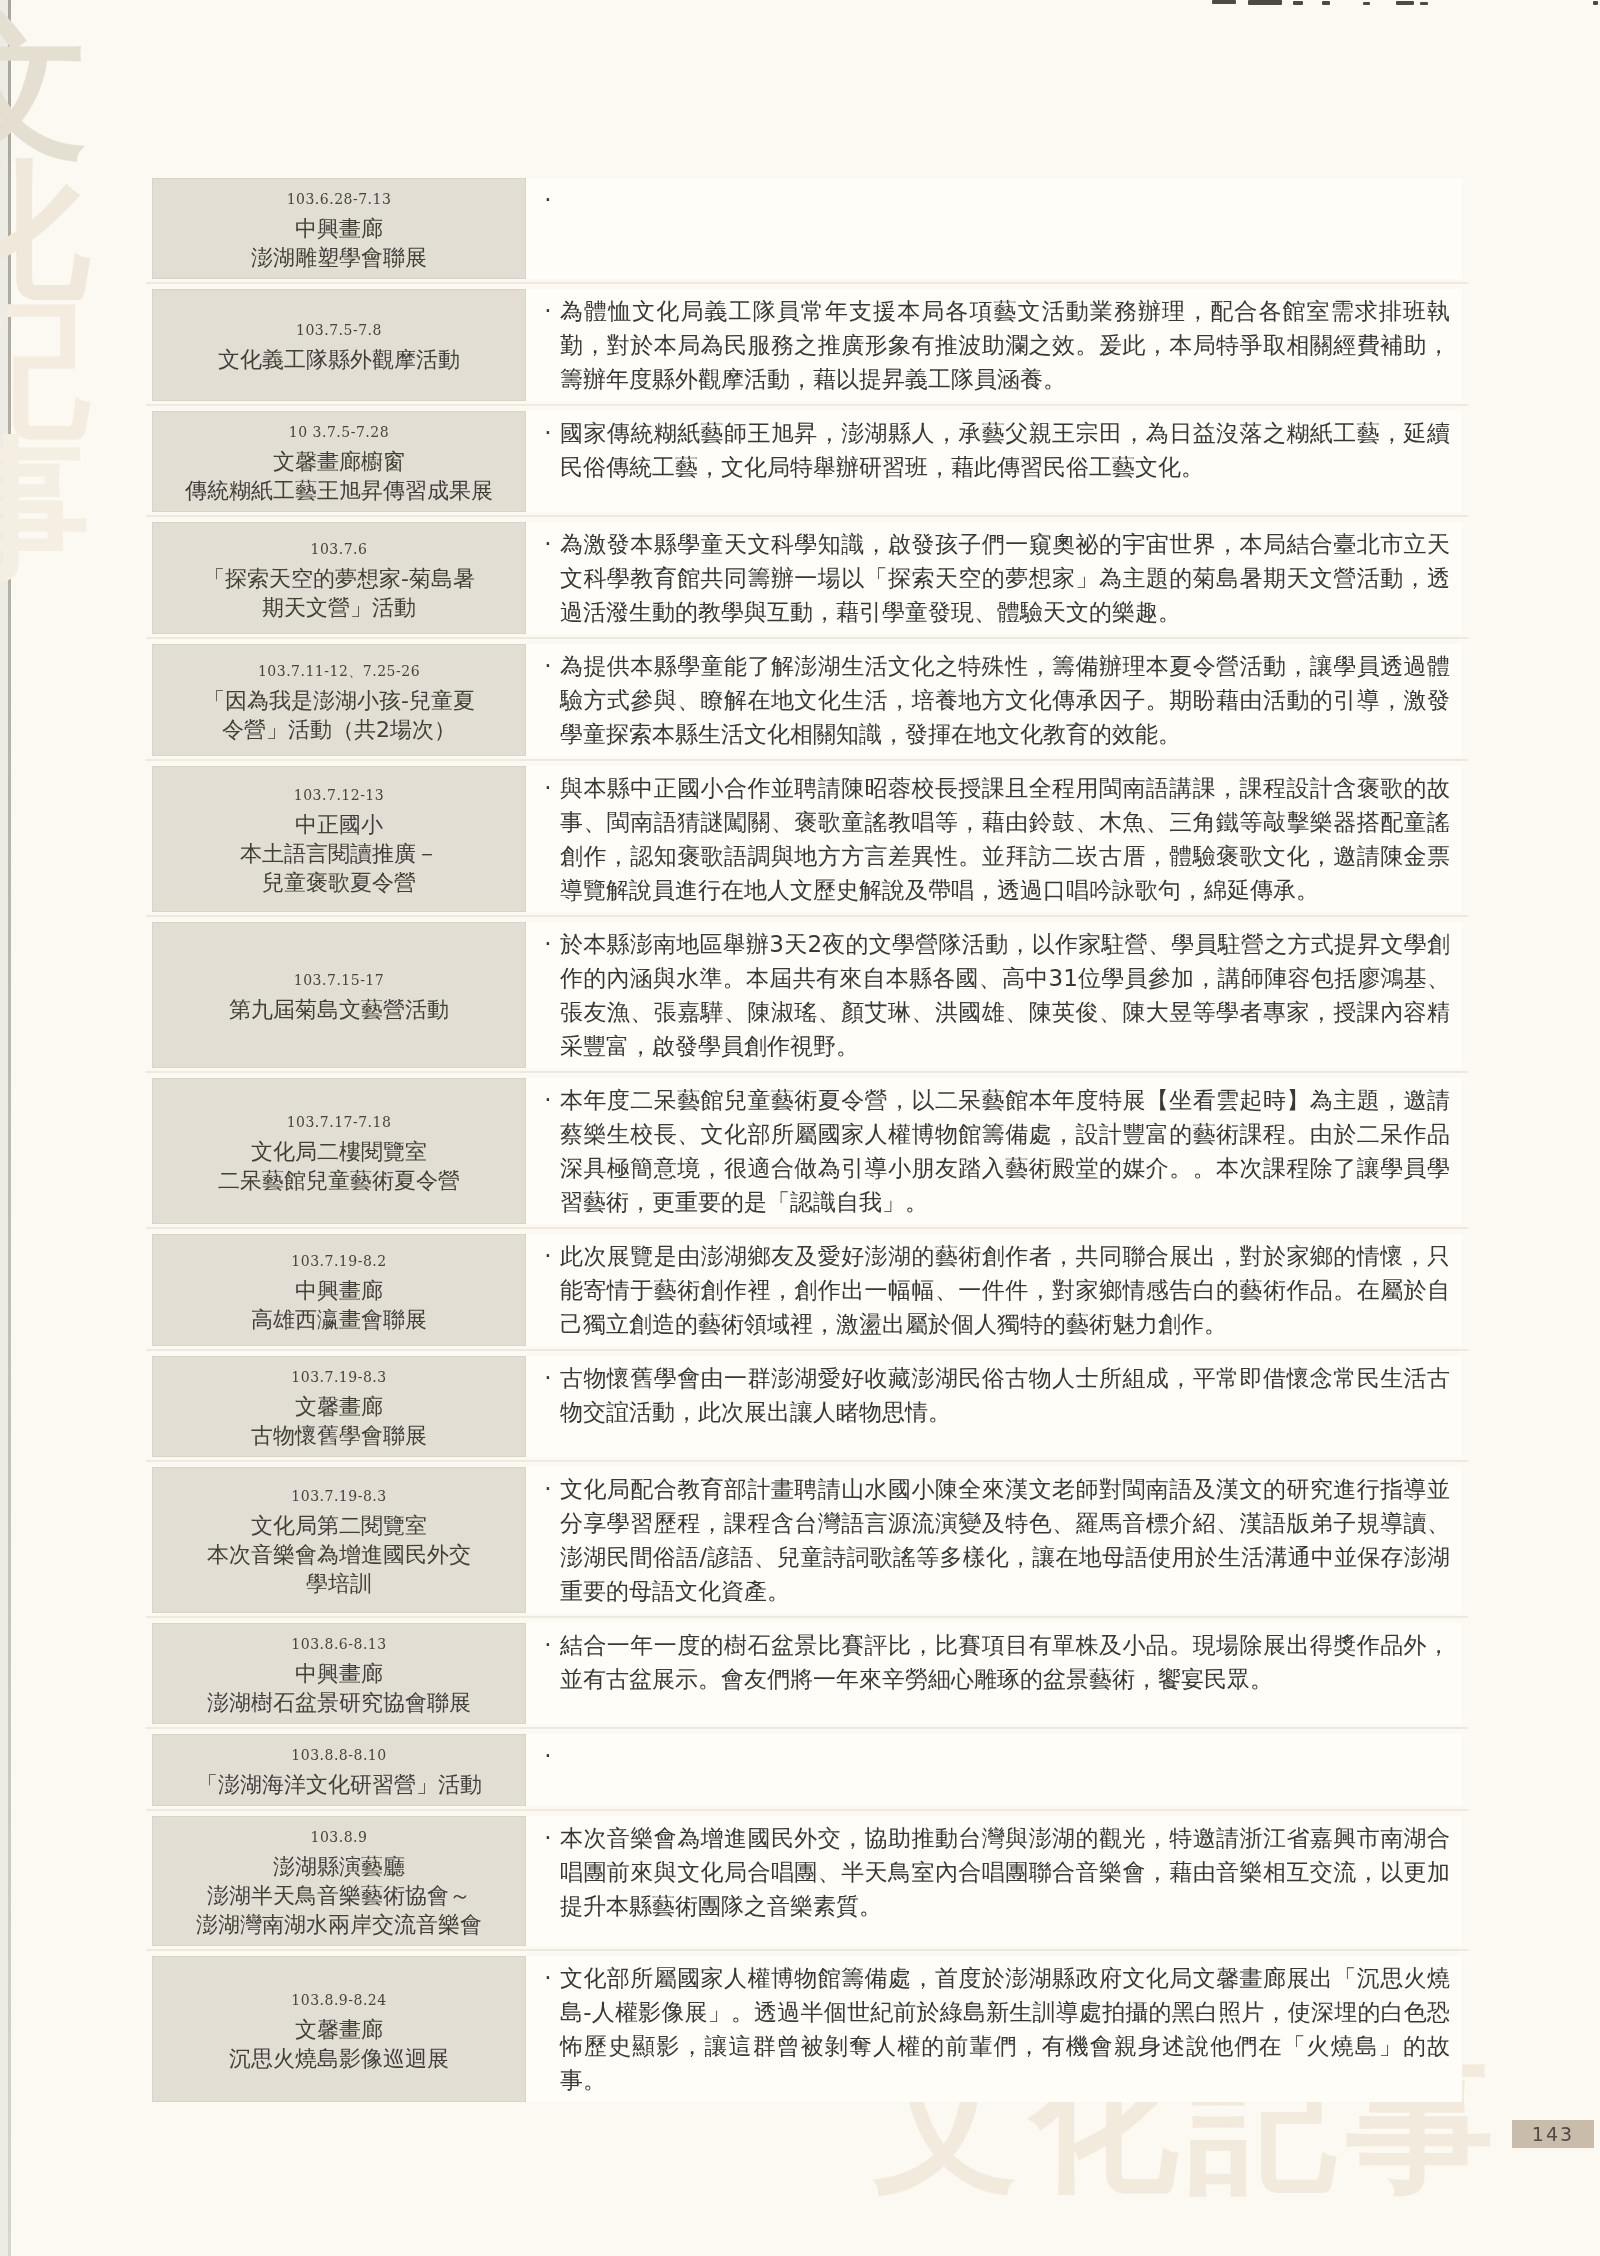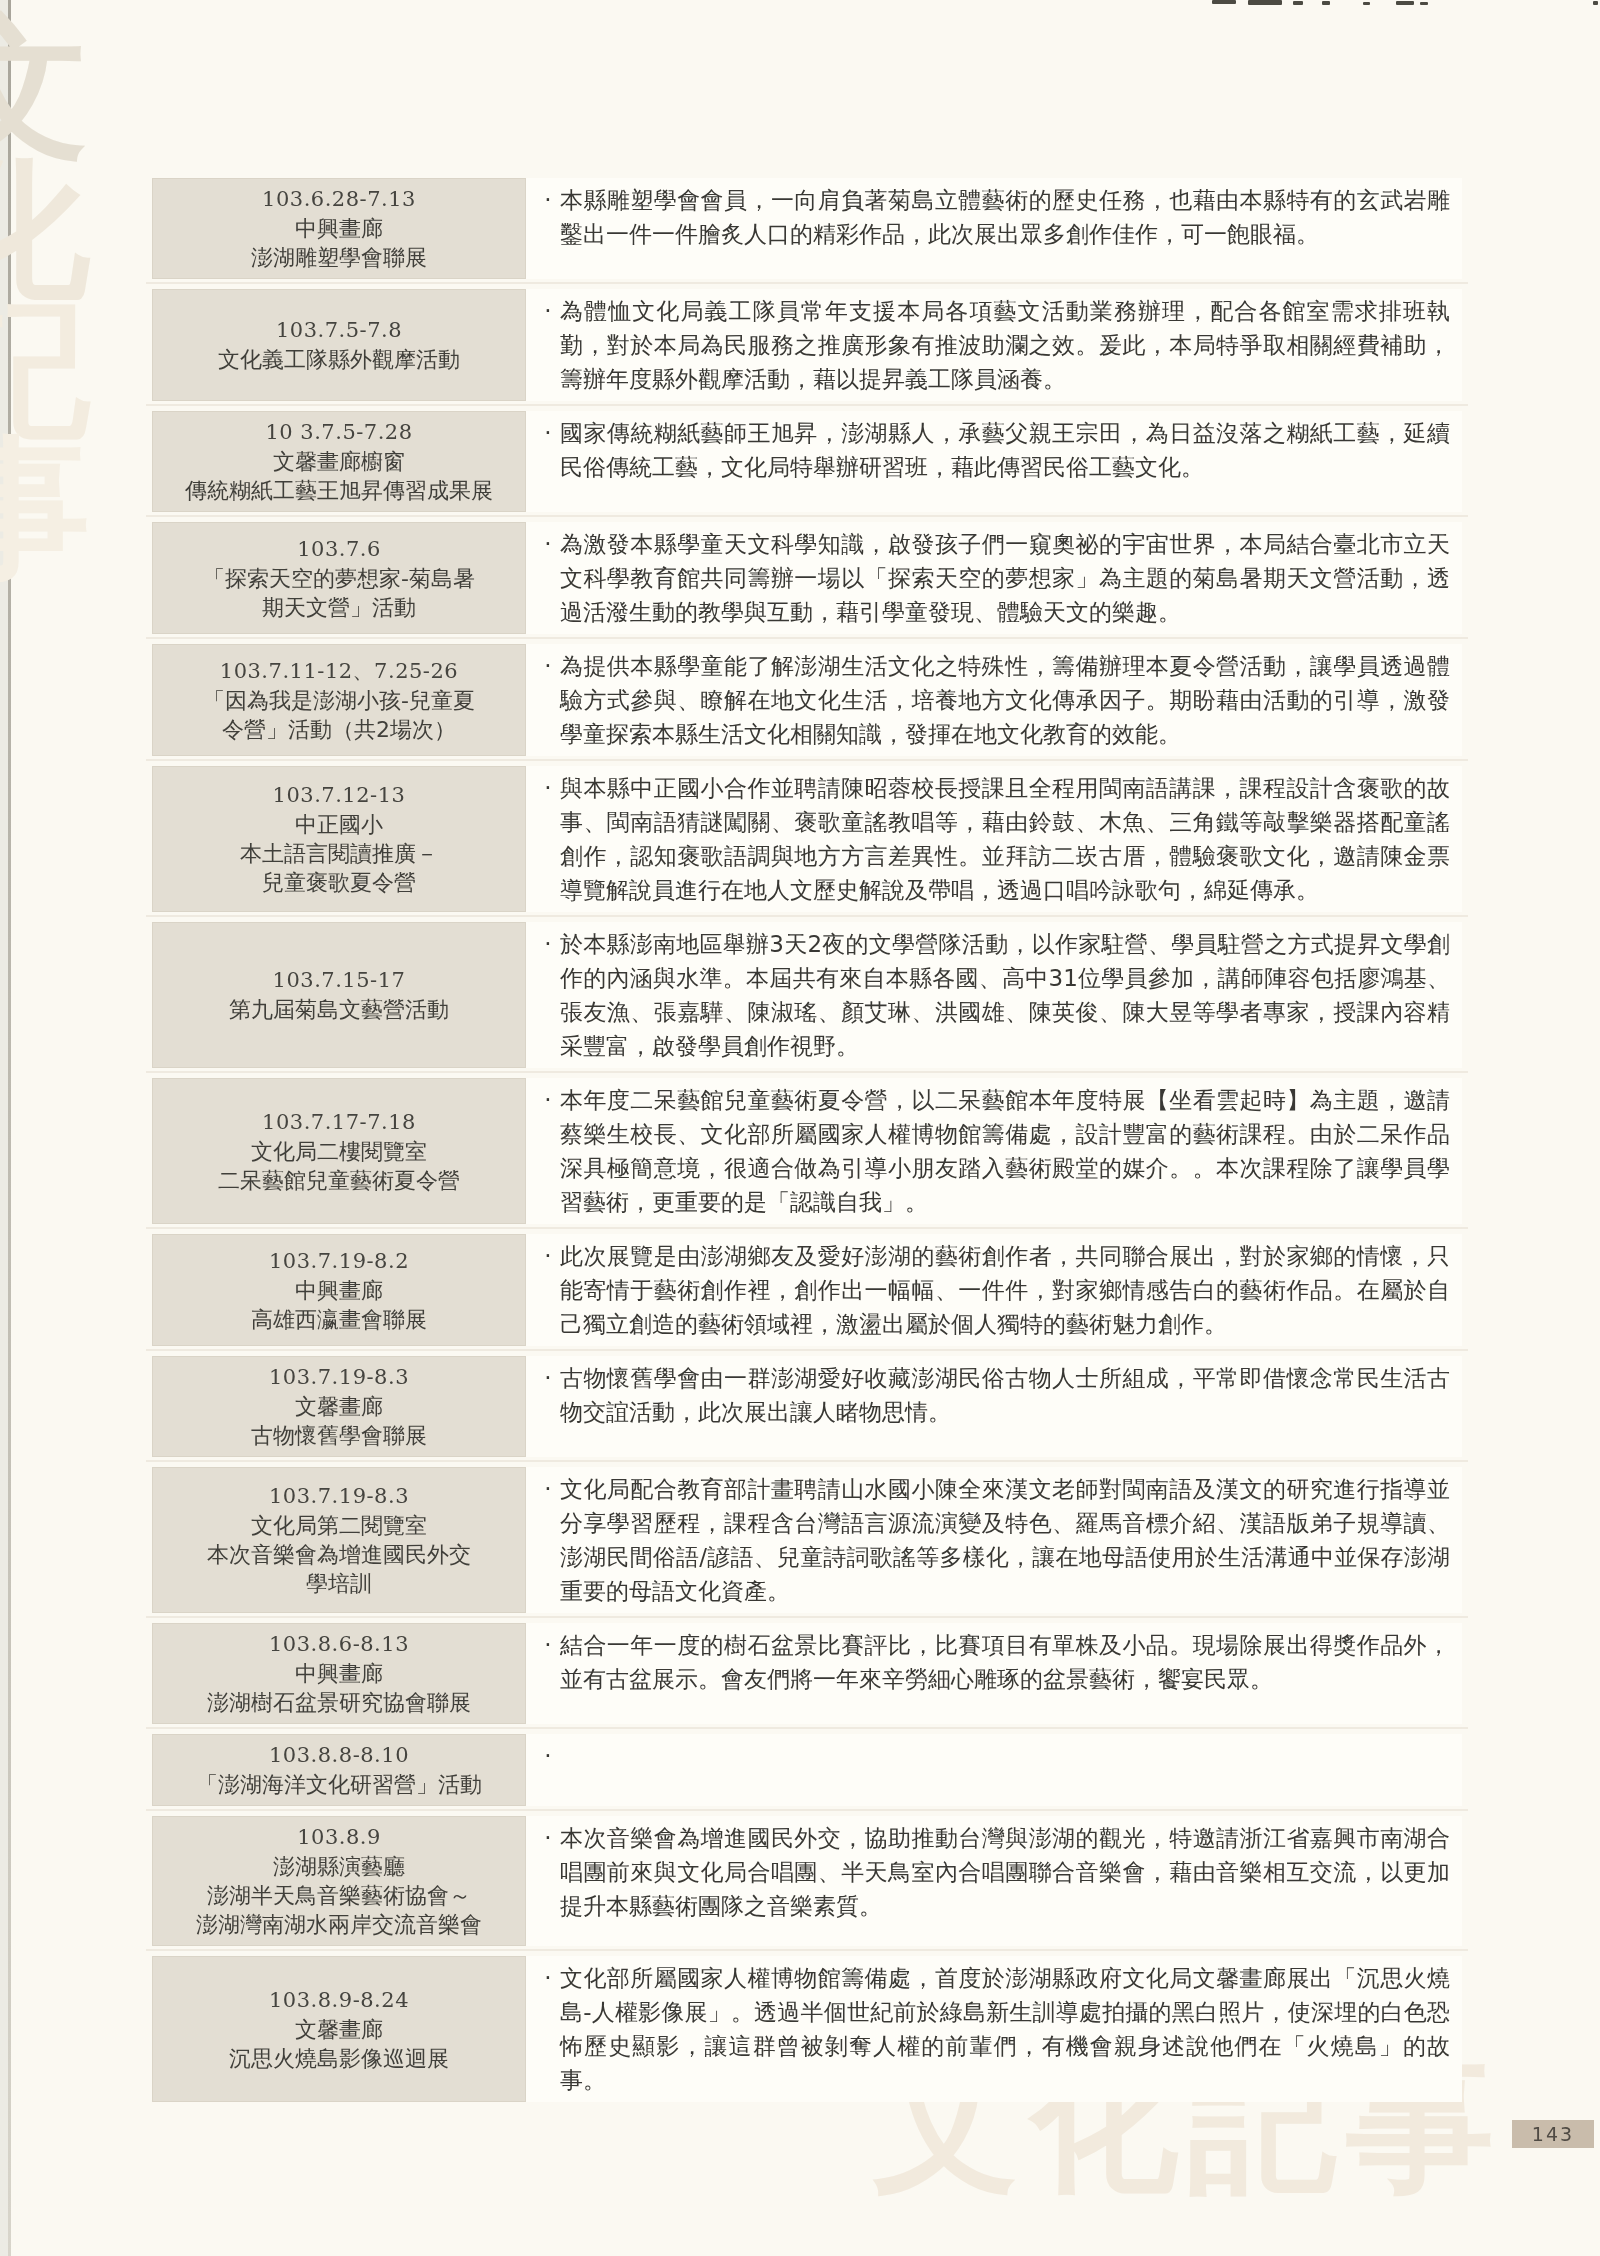--- a/index.html
+++ b/index.html
@@ -56,21 +56,21 @@
   .row-left{
     width:374px;flex:0 0 374px;
     background:#e3ded3;border:1px solid #dad4c7;box-sizing:border-box;
     display:flex;flex-direction:column;justify-content:center;align-items:center;
     text-align:center;padding:6px 10px;
     color:#403f3a;font-size:22px;line-height:29px;
   }
   .row-left .left-line{display:block;}
   .row-left .left-line:first-child{
     font-family:"DejaVu Serif","Liberation Serif",serif;
-    font-size:21px;letter-spacing:0.5px;color:#45443f;
+    font-size:14px;letter-spacing:0.5px;color:#45443f;
   }
   .row-right{
     flex:1 1 auto;position:relative;box-sizing:border-box;
     padding:5px 12px 5px 34px;
     color:#393834;font-size:23px;line-height:34px;
     text-align:justify;
   }
   .bullet{
     position:absolute;left:12px;top:5px;width:20px;
     font-size:23px;line-height:34px;color:#393834;text-align:center;
@@ -100,21 +100,20 @@
 
 <div class="events-table">
   <div class="row">
     <div class="row-left">
         <div class="left-line">103.6.28-7.13</div>
         <div class="left-line">中興畫廊</div>
         <div class="left-line">澎湖雕塑學會聯展</div>
       </div>
     <div class="row-right">
       <span class="bullet">·</span>
-      <span>本縣雕塑學會會員，一向肩負著菊島立體藝術的歷史任務，也藉由本縣特有的玄武岩雕鑿出一件一件膾炙人口的精彩作品，此次展出眾多創作佳作，可一飽眼福。</span>
     </div>
   </div>
 
   <div class="row">
     <div class="row-left">
         <div class="left-line">103.7.5-7.8</div>
         <div class="left-line">文化義工隊縣外觀摩活動</div>
       </div>
     <div class="row-right">
       <span class="bullet">·</span>

